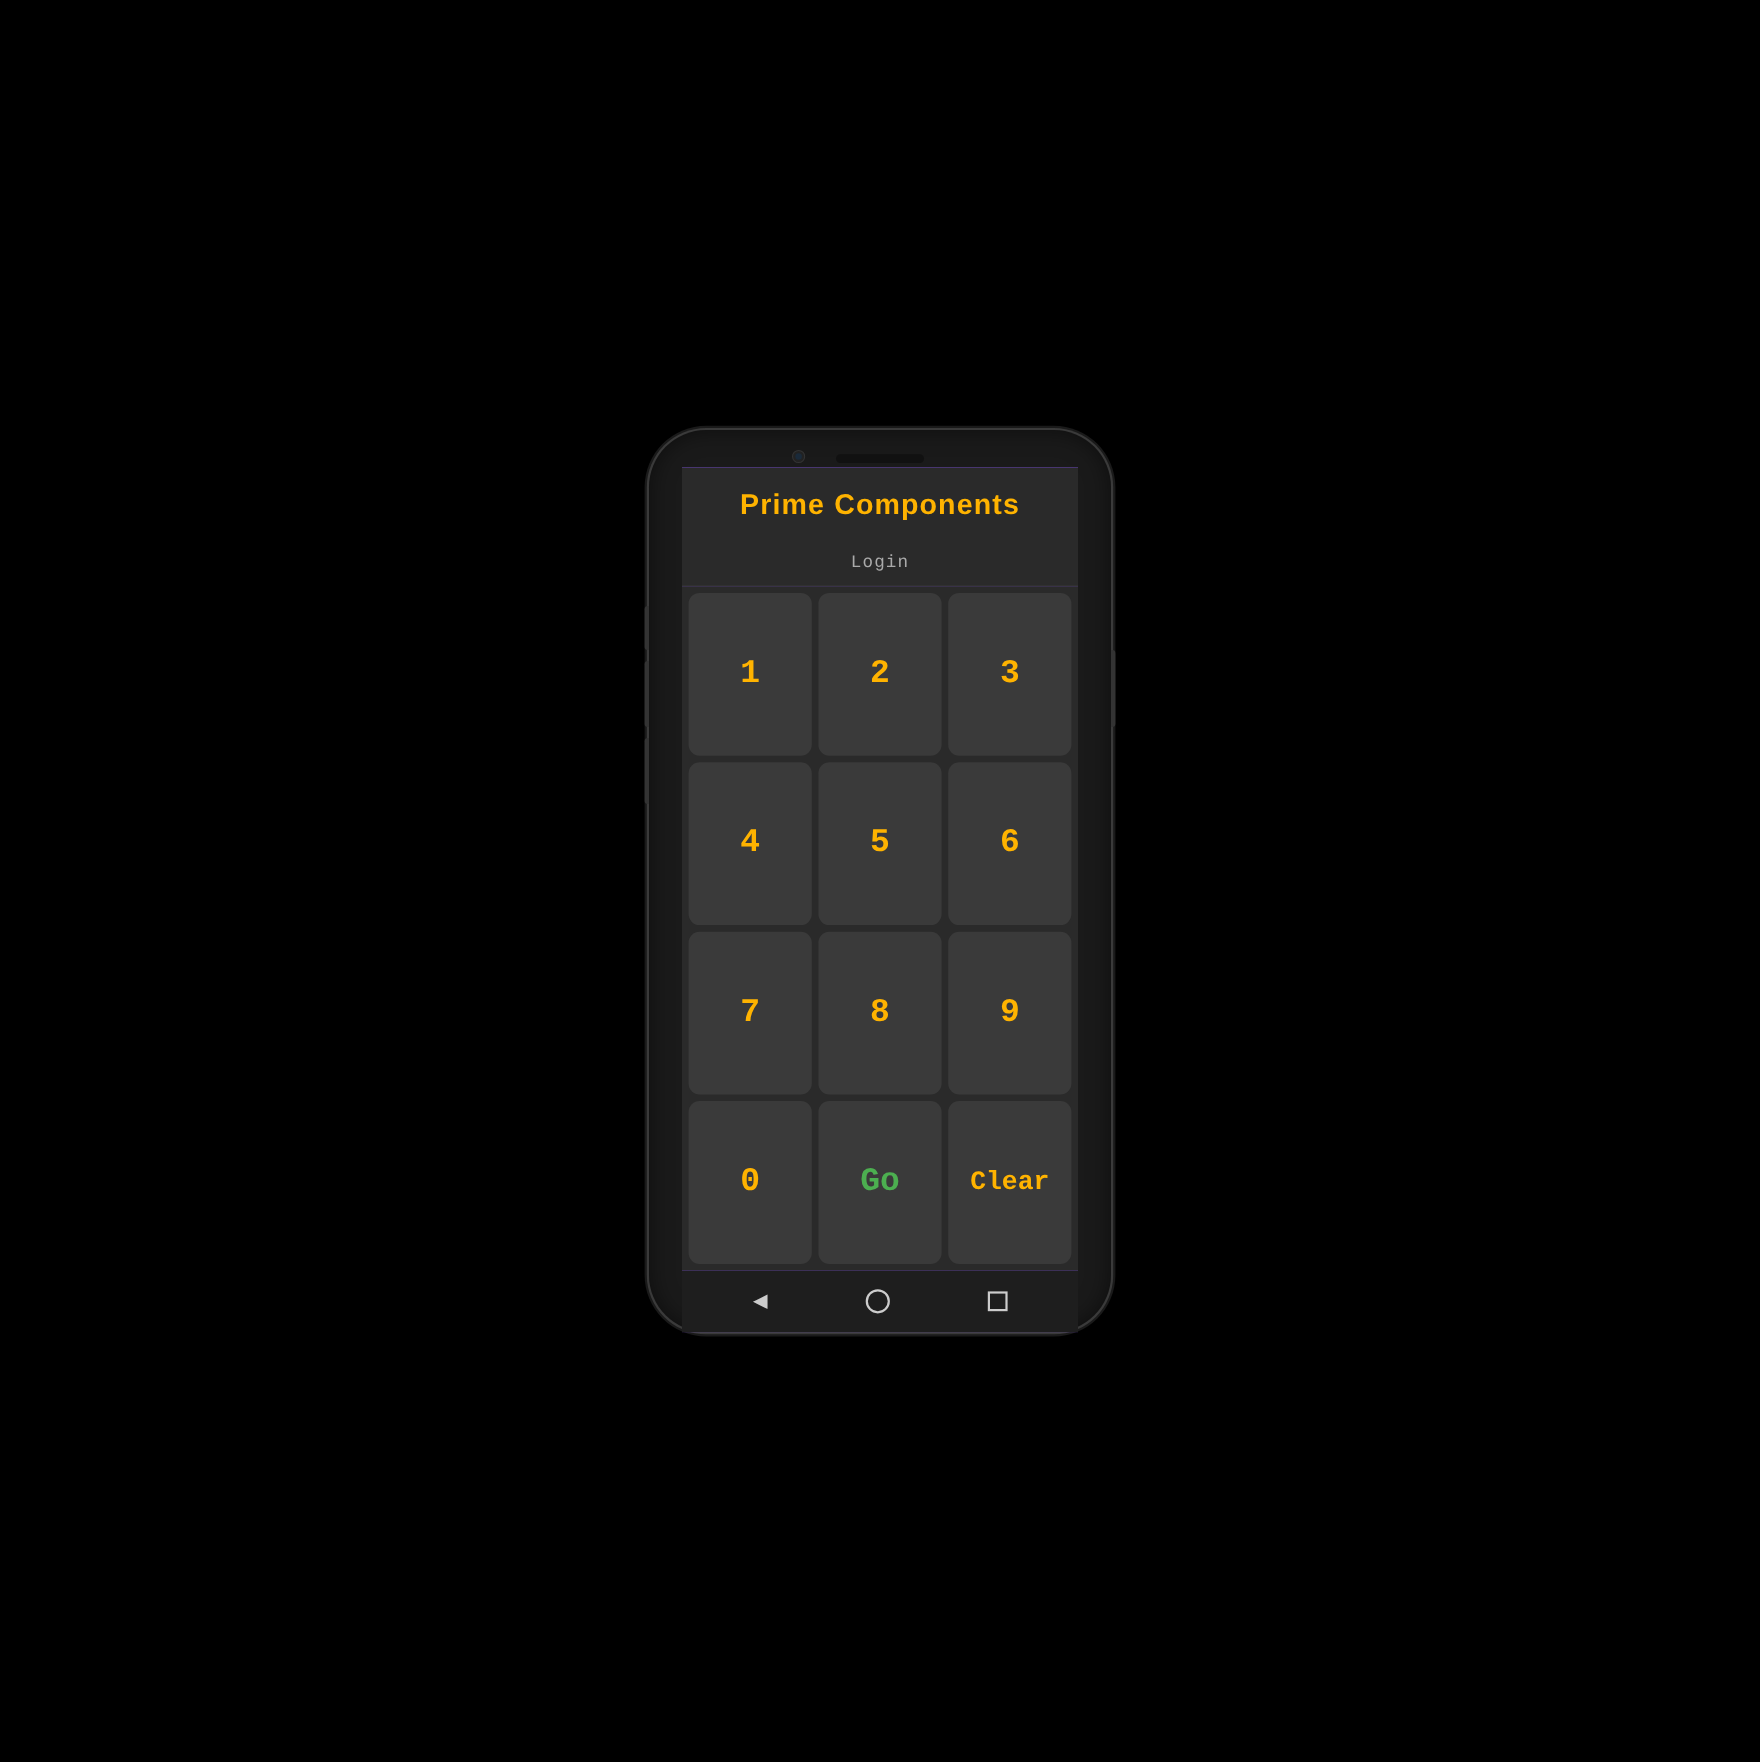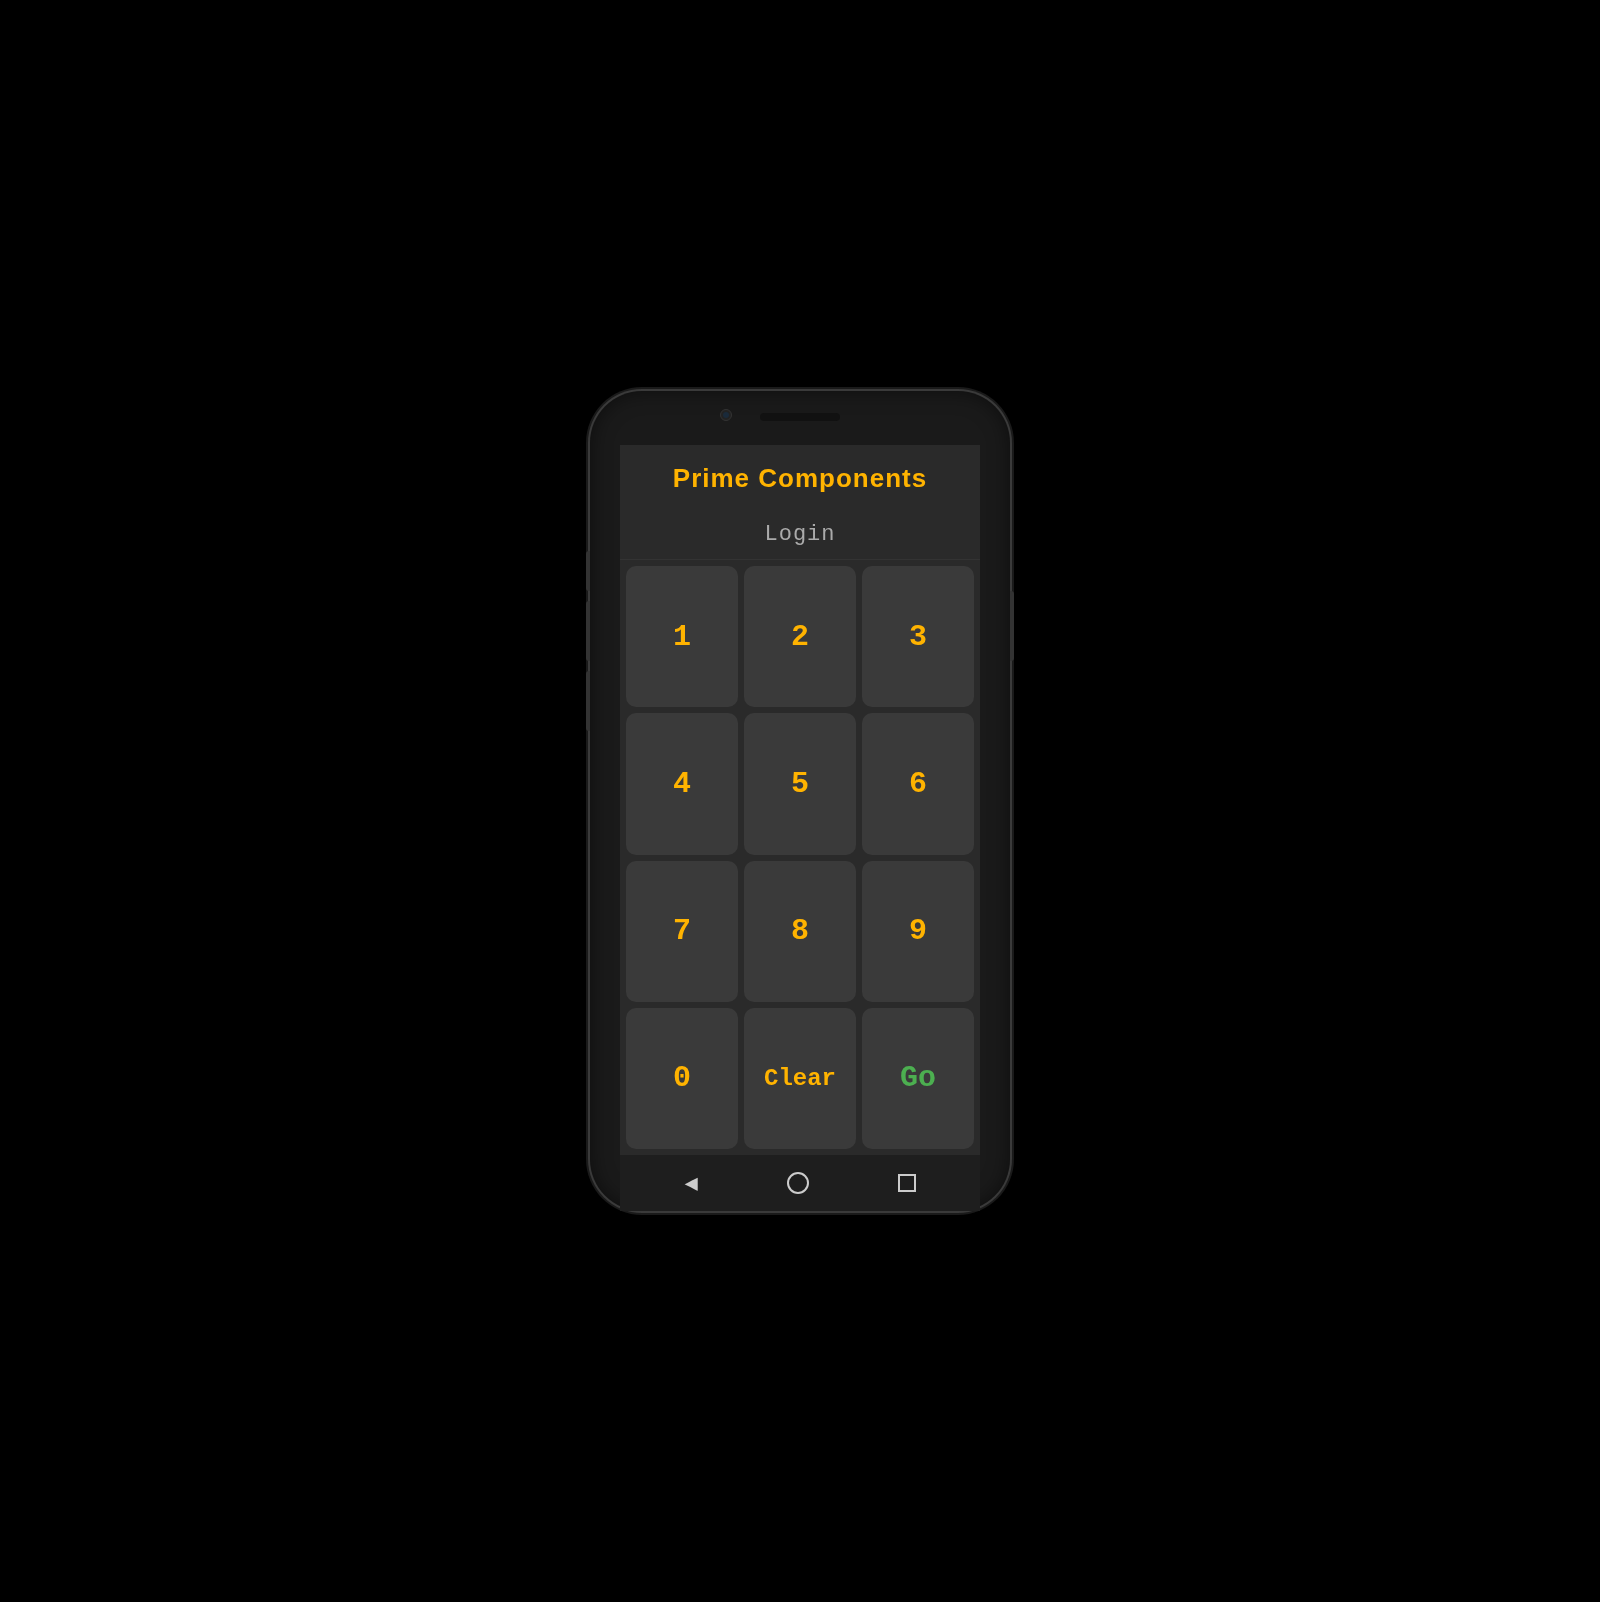--- a/index.html
+++ b/index.html
@@ -63,21 +63,21 @@
       top: 50%;
       left: 50%;
       transform: translate(-50%, -50%);
     }
 
     
     .phone-screen {
       width: 360px;
       flex: 1;
       background: #8b5cf6;
-      margin: 24px 0 0 0;
+      margin: 4px 0 0 0;
       overflow: hidden;
       display: flex;
       flex-direction: column;
     }
 
     
     .app-title {
       background: #2a2a2a;
       color: #FFB300;
       font-size: 26px;
@@ -101,21 +101,21 @@
       font-family: 'Courier New', monospace;
       letter-spacing: 3px;
       line-height: 1;
     }
 
     .login-area {
       background: #2a2a2a;
       text-align: center;
       padding: 12px 0;
       color: #aaa;
-      font-size: 22px;
+      font-size: 16px;
       letter-spacing: 1px;
       border-bottom: 1px solid #333;
     }
 
     .keypad {
       background: #2a2a2a;
       flex: 1;
       padding: 6px;
       display: grid;
       grid-template-columns: repeat(3, 1fr);
@@ -248,22 +248,22 @@
 
       <button class="key-btn">4</button>
       <button class="key-btn">5</button>
       <button class="key-btn">6</button>
 
       <button class="key-btn">7</button>
       <button class="key-btn">8</button>
       <button class="key-btn">9</button>
 
       <button class="key-btn">0</button>
+      <button class="key-btn go-btn">Go</button>
       <button class="key-btn clear-btn">Clear</button>
-      <button class="key-btn go-btn">Go</button>
     </div>
 
     <div class="nav-bar">
       <span class="nav-icon">◀</span>
       <div class="nav-circle"></div>
       <div class="nav-square"></div>
     </div>
 
   </div>
 </div>

